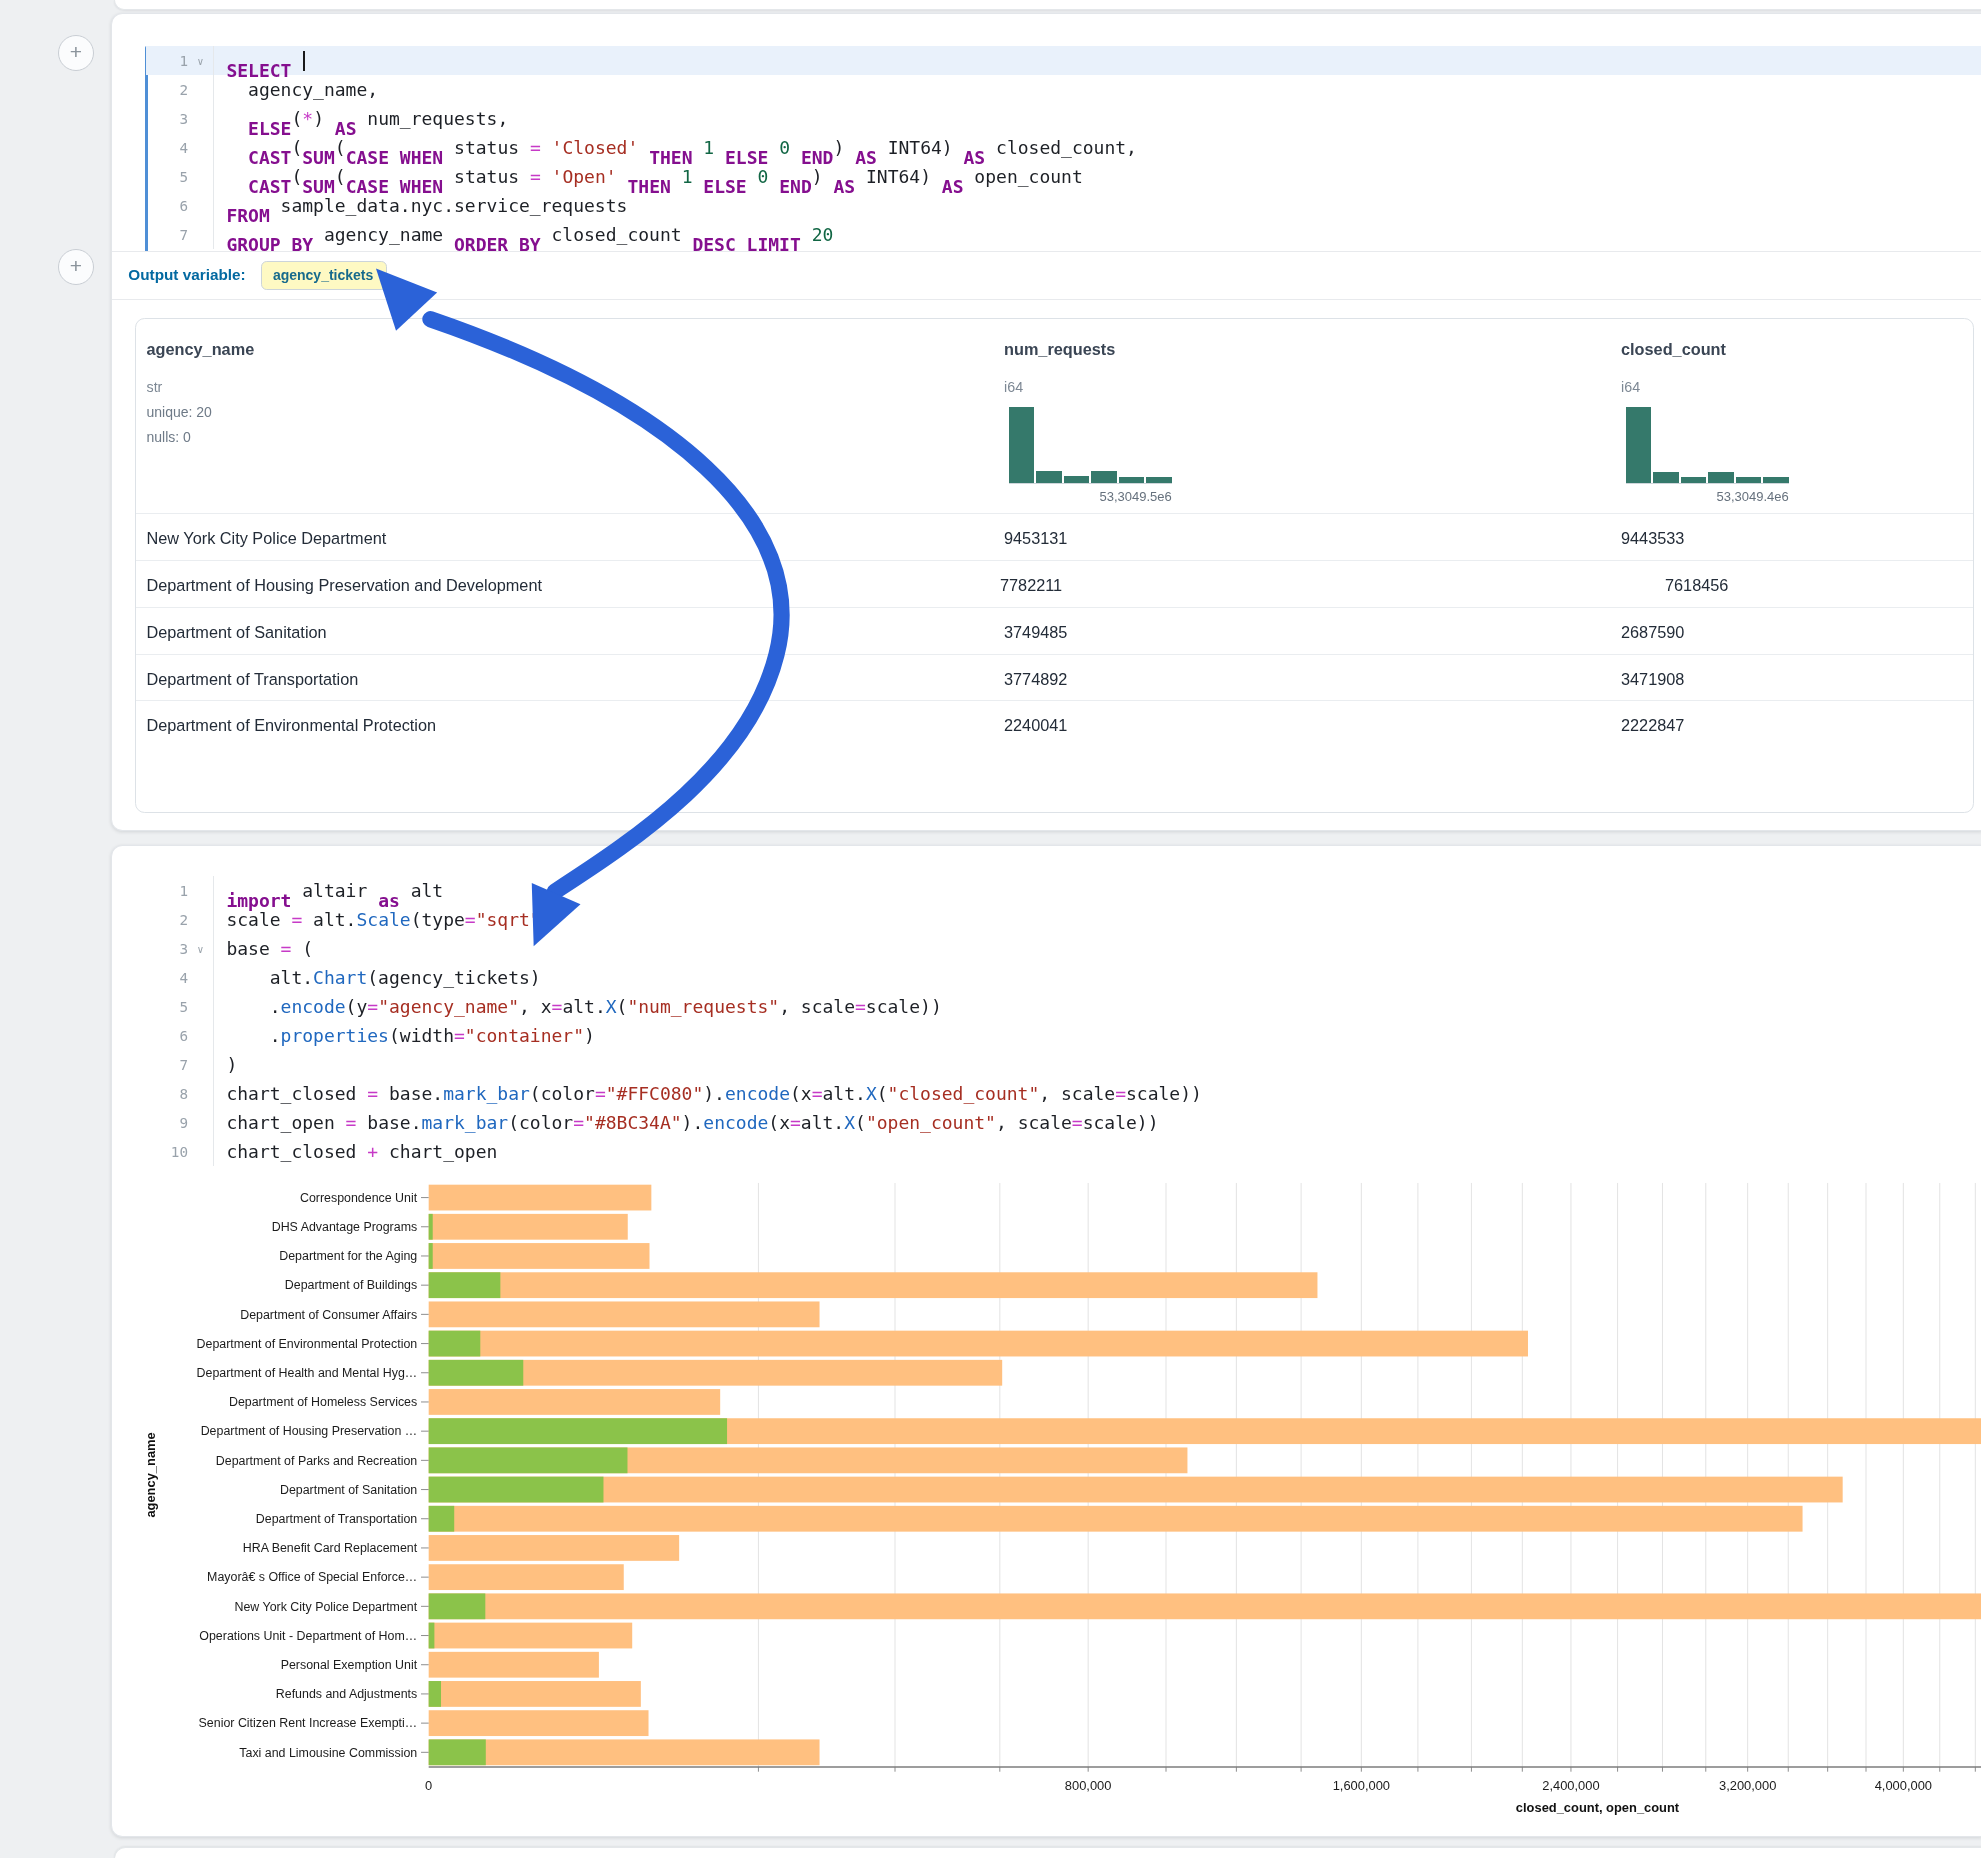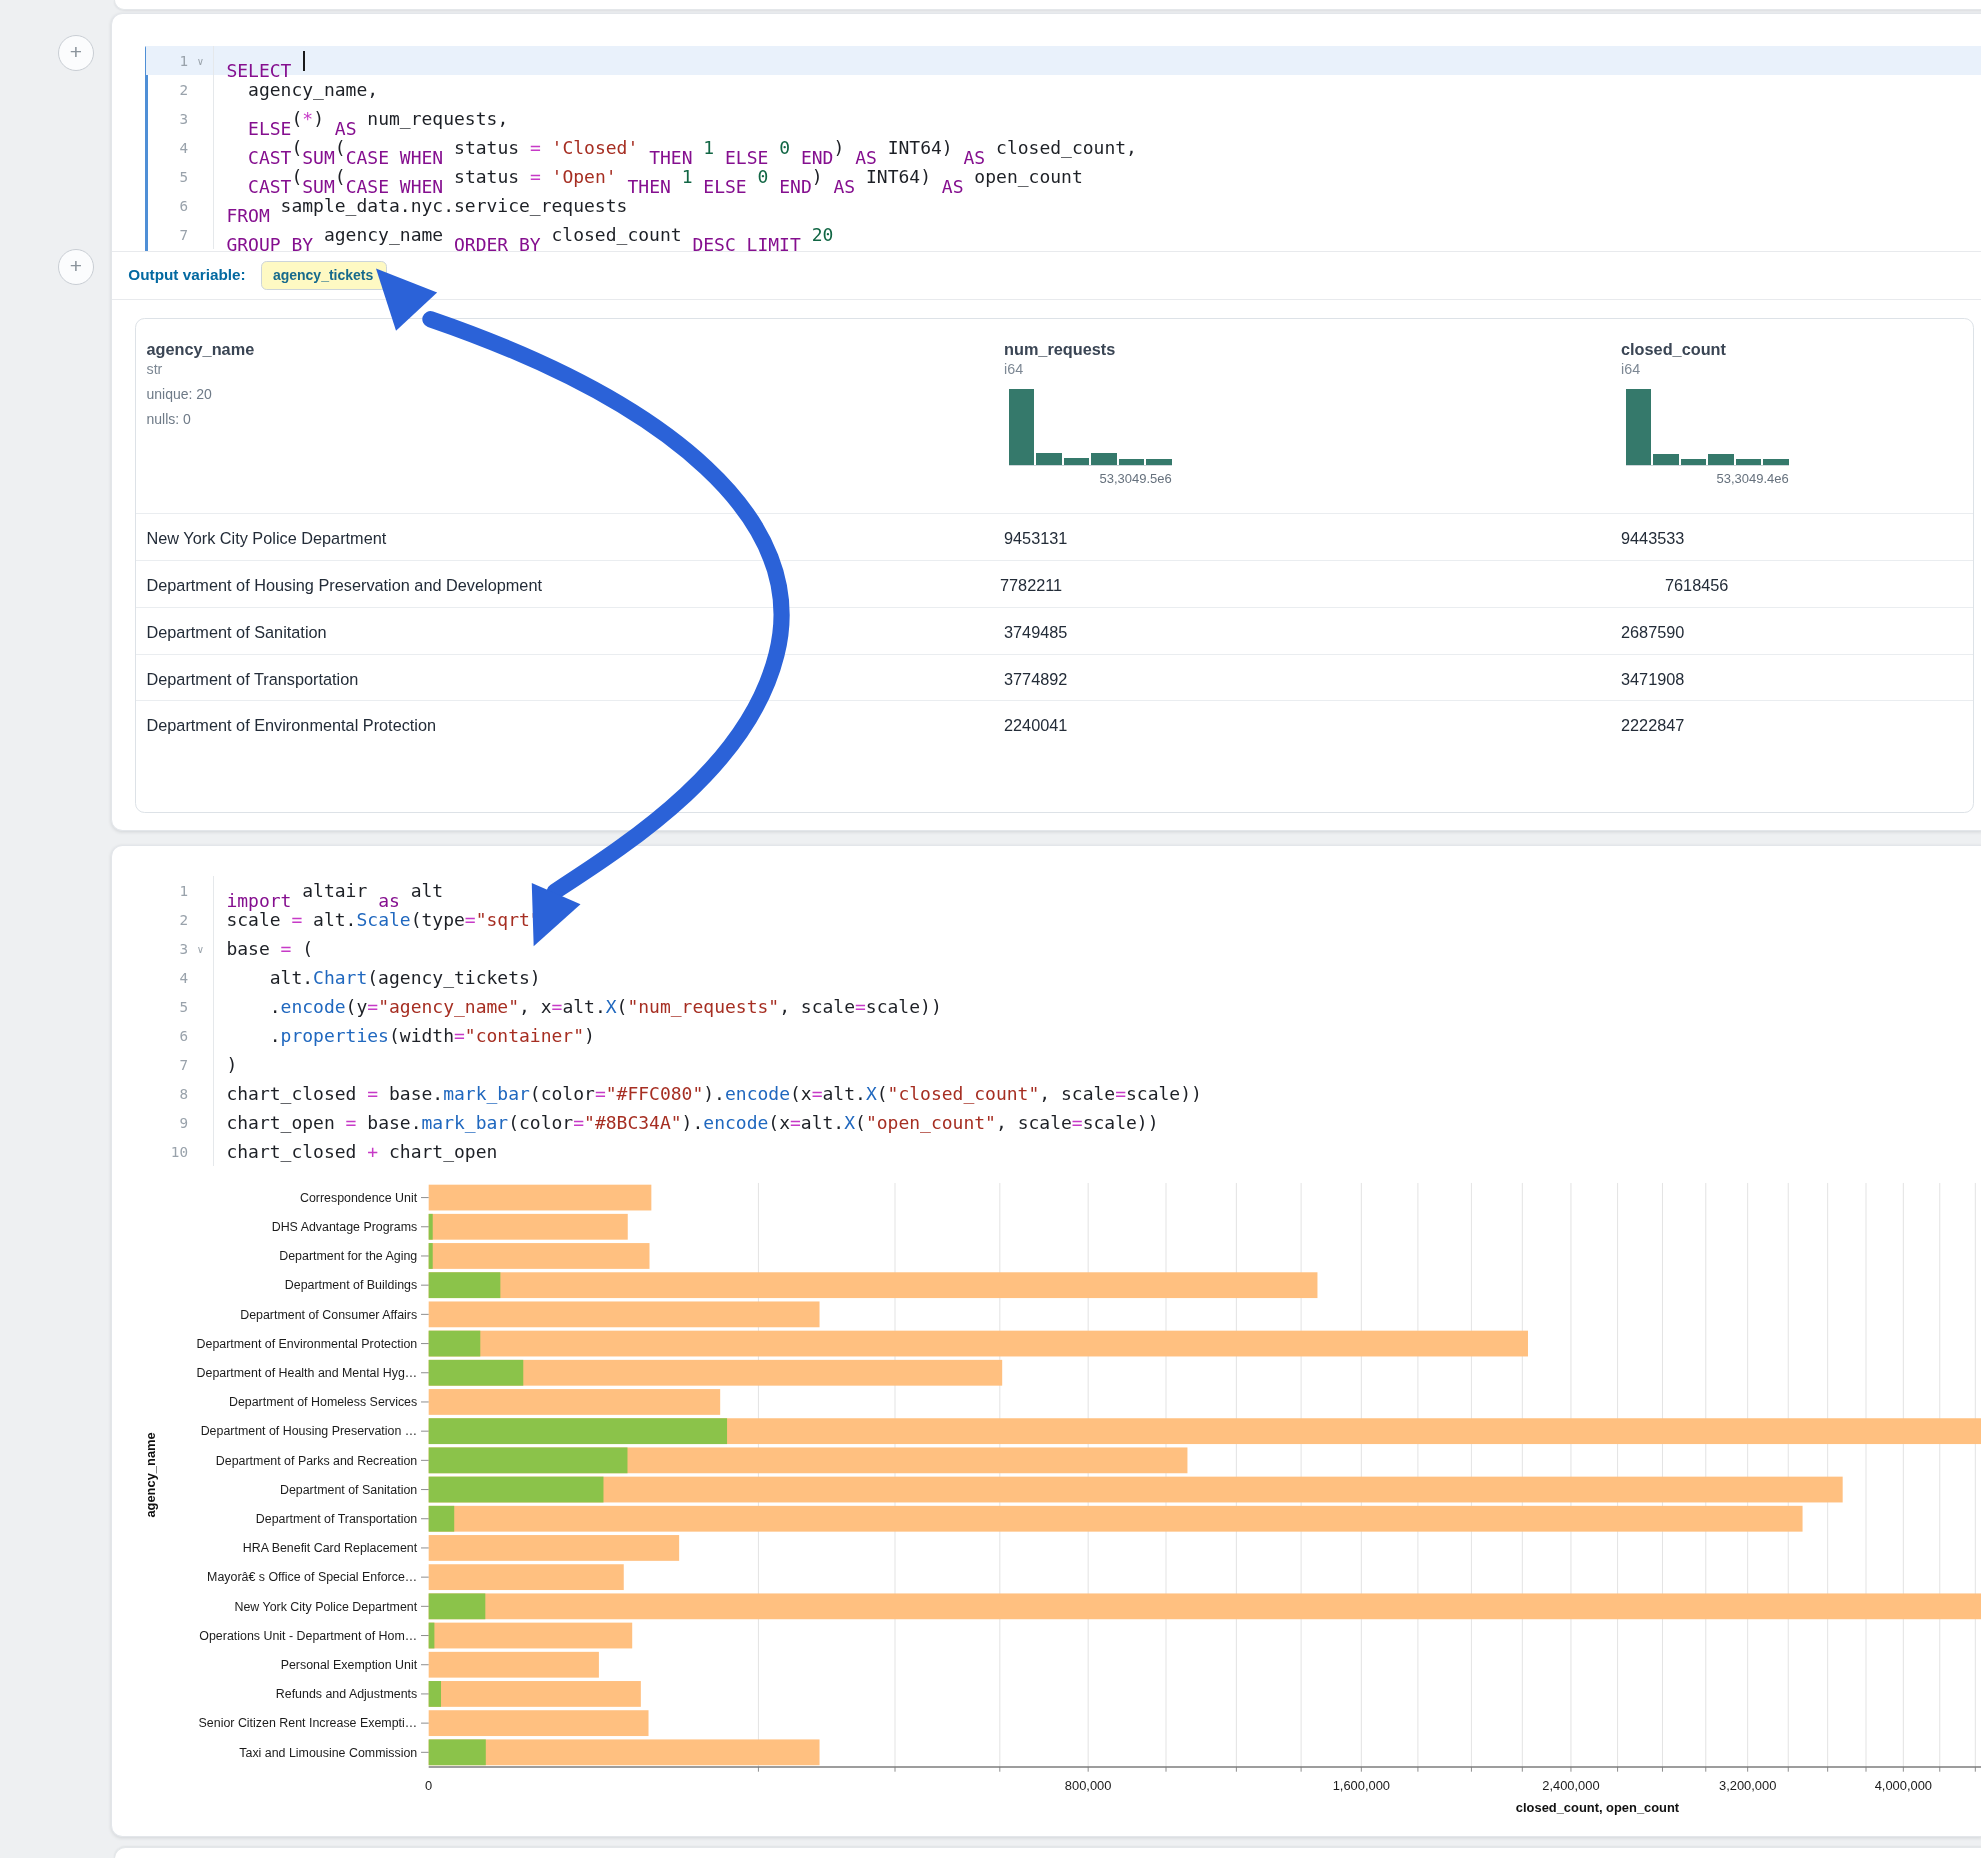--- a/index.html
+++ b/index.html
@@ -15,40 +15,40 @@
   .cell-sql{top:13.4px;height:816px;}
   .cell-py{top:845px;height:990px;}
   .focus-line{position:absolute;left:33px;top:32px;width:2.9px;height:206px;background:#4f8fd6;border-radius:1.9px;}
   
   .code{position:absolute;left:0;right:0;font-family:"DejaVu Sans Mono","Liberation Mono",monospace;font-size:18px;}
   .code .line{display:flex;align-items:center;height:29px;white-space:pre;}
   .code .ln{width:76px;text-align:right;color:#99a2ab;font-size:14.3px;flex:0 0 76px;}
   .code .fold{width:25px;flex:0 0 25px;text-align:center;color:#9aa3ab;font-size:10.5px;}
   .code .src{padding-left:12.4px;border-left:1px solid #e5e8eb;height:100%;display:flex;align-items:center;flex:1;}
   .code .line.active{background:linear-gradient(to right,transparent 34px,#e9f1fb 34px);}
-  .tk-k{color:#850f8f;font-weight:normal;margin-top:20px;}
+  .tk-k{color:#850f8f;font-weight:bold;margin-top:20px;}
   .tk-s{color:#a62e22;}
   .tk-n{color:#116644;}
   .tk-o{color:#c73ac7;}
   .tk-f{color:#2068bf;}
   .tk-t{color:#1d2026;}
   .cursor{display:inline-block;width:1.9px;height:20px;background:#1a1a1a;margin-left:1px;vertical-align:middle;}
   .divider{position:absolute;left:0;right:0;height:1px;background:#e8eaed;}
   
   .output-row{position:absolute;left:0;right:0;top:237px;height:48px;display:flex;align-items:center;padding-left:16.3px;}
   .out-label{color:#0369a1;font-weight:bold;font-size:15.3px;}
   .chip{margin-left:15.3px;width:113px;height:27px;border:1px solid #ccd4da;border-radius:5.7px;background:#fef9c3;
         color:#176a8c;font-weight:bold;font-size:14px;display:flex;align-items:center;padding-left:11px;
         overflow:hidden;white-space:nowrap;}
   
   .table-card{position:absolute;left:23px;top:304px;width:1837px;height:493px;border:1px solid #dde2e7;
               border-radius:9.6px;background:#fff;overflow:hidden;}
   .tcol{position:absolute;top:0;}
   .tcol .cname{font-size:16.3px;font-weight:bold;color:#3a4554;margin-top:21px;}
-  .tcol .ctype{font-size:14.3px;color:#7d8894;margin-top:2px;}
+  .tcol .ctype{font-size:14.3px;color:#7d8894;margin-top:20px;}
   .tcol .cstat{font-size:14px;color:#6e7a87;margin-top:8.6px;}
   .hist{display:flex;align-items:flex-end;gap:1.9px;width:163px;height:76px;margin-top:11.5px;
         border-bottom:1px solid #cfd6db;}
   .hist div{flex:1;background:#35796b;}
   .histlbl{width:163px;display:flex;justify-content:flex-end;font-size:13px;color:#66717d;margin-top:4.8px;}
   .trow{position:absolute;left:0;right:0;height:47px;border-top:1px solid #eaedf0;font-size:16.3px;color:#232c38;}
   .trow span{position:absolute;top:50%;transform:translateY(-50%);white-space:nowrap;}
   .tfoot{position:absolute;left:0;right:0;bottom:0;height:63px;display:flex;align-items:center;
          padding-left:17px;color:#5f6b76;font-size:15px;gap:13.4px;}
   .arrow-overlay{position:absolute;left:0;top:0;pointer-events:none;z-index:60;}

